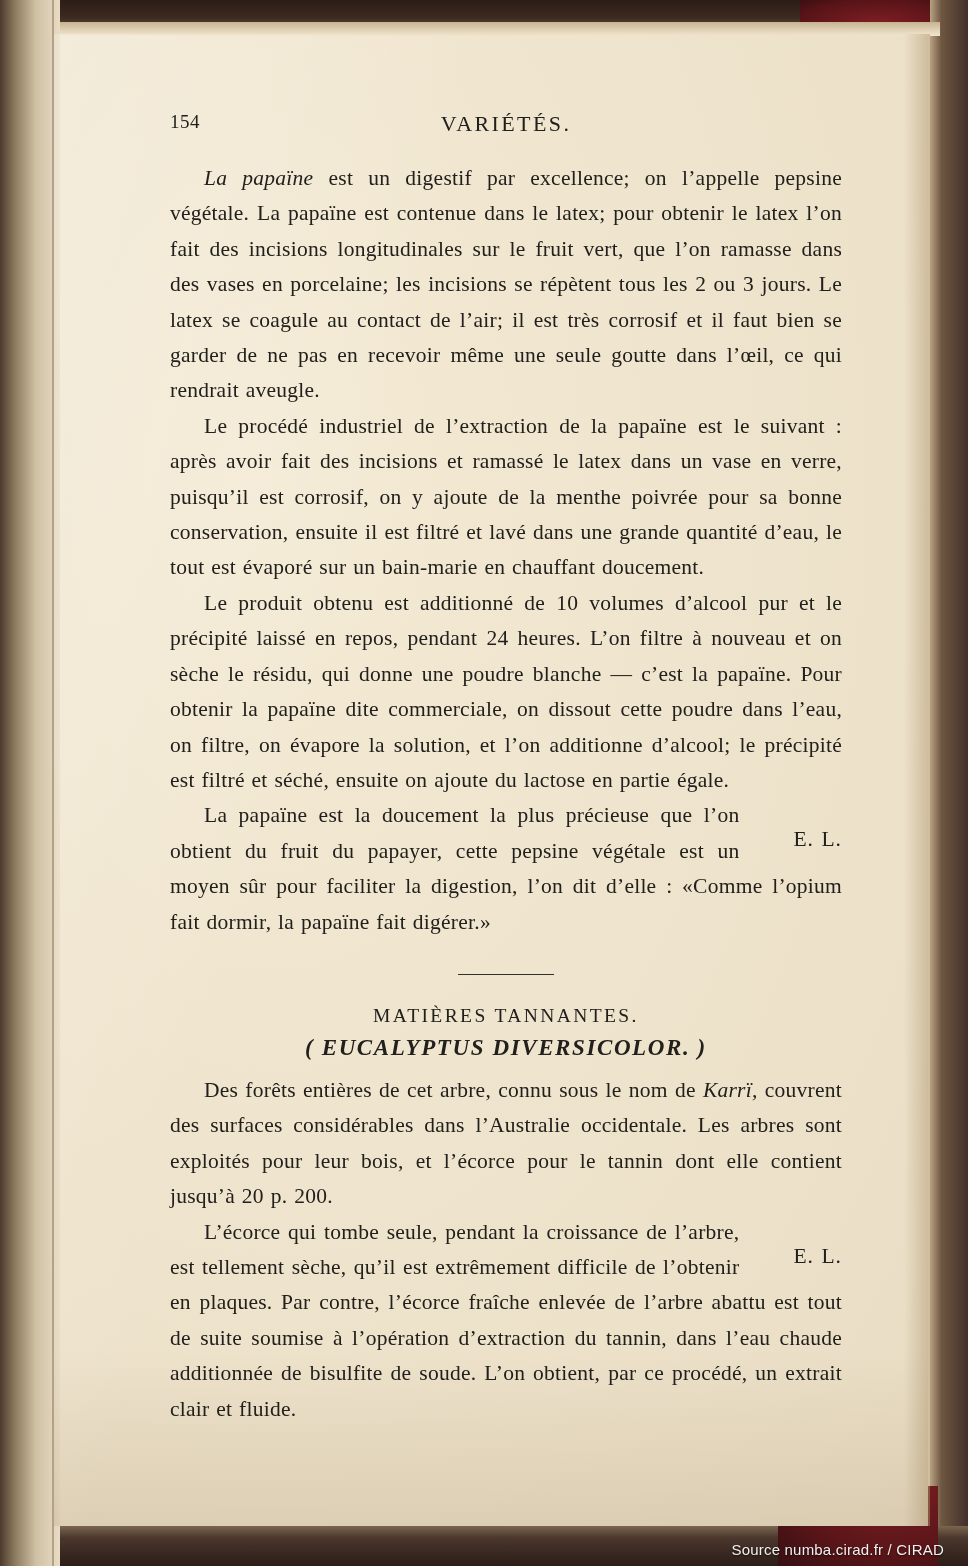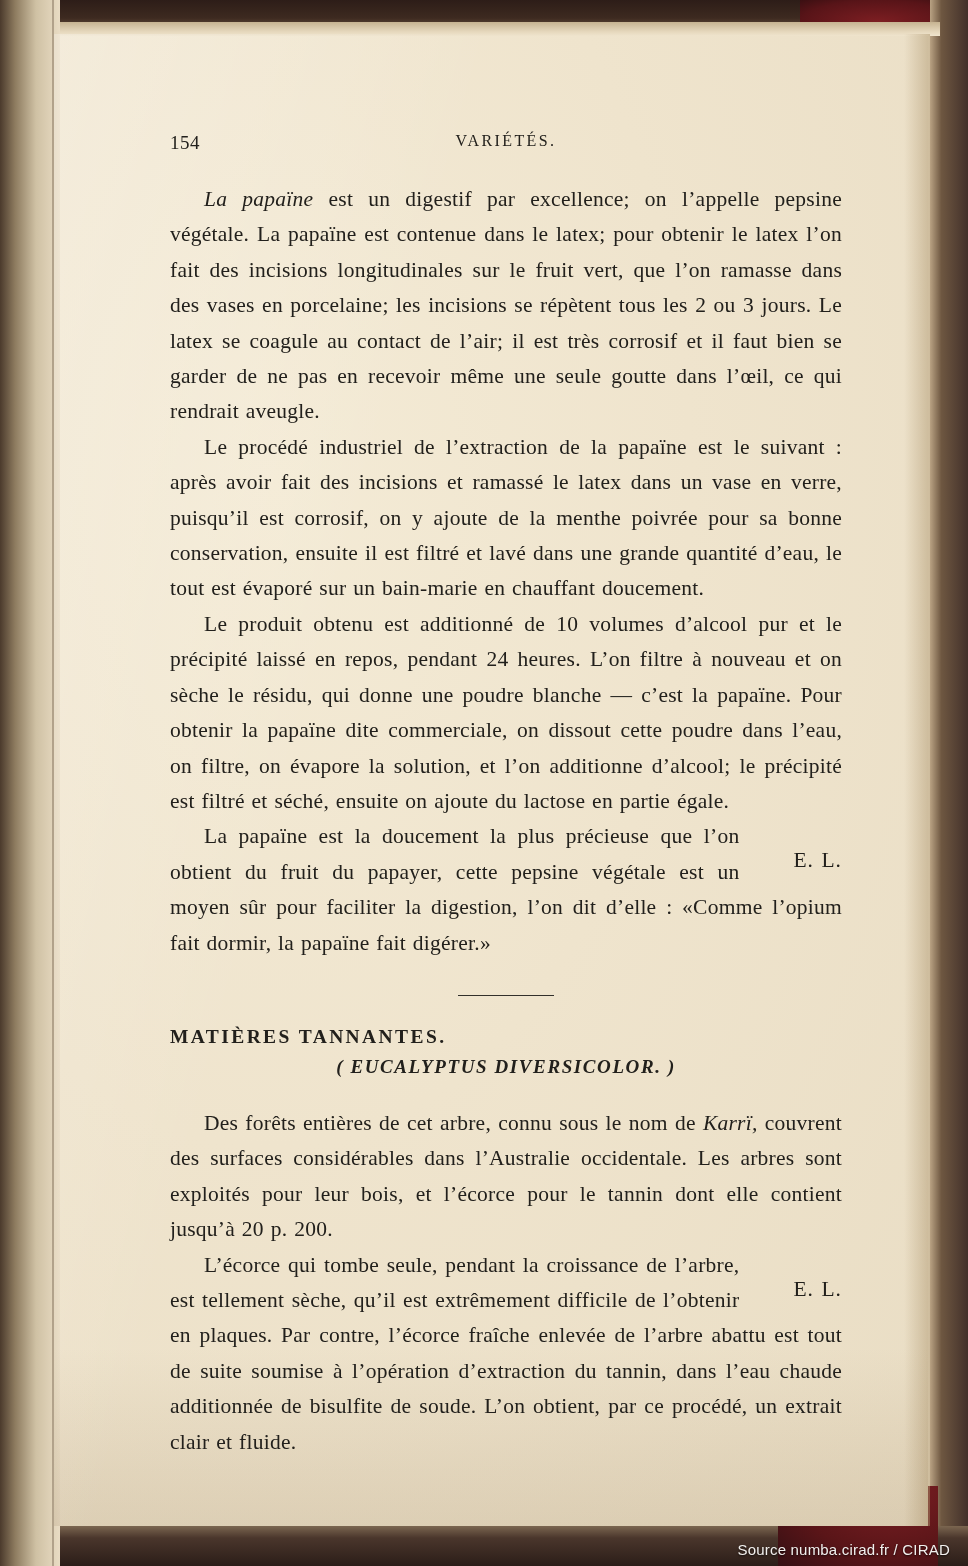--- a/index.html
+++ b/index.html
@@ -88,42 +88,42 @@
     right: 38px; top: 34px;
     width: 26px; height: 1492px;
     background: linear-gradient(90deg, rgba(200,180,140,0) 0%, rgba(172,148,108,0.5) 100%);
     pointer-events: none;
   }
 
   
   .content {
     position: absolute;
     left: 170px;
-    top: 128px;
+    top: 107px;
     width: 672px;
     color: #22201c;
   }
 
   .running-head {
     position: relative;
     height: 30px;
     font-size: 17.5px;
     letter-spacing: 1.2px;
   }
   .folio {
     position: absolute;
     left: 0; top: 4px;
     font-size: 19px;
     letter-spacing: 0.5px;
   }
   .head-title {
     position: absolute;
     left: 0; right: 0; top: 4px;
     text-align: center;
-    font-size: 16px;
+    font-size: 22px;
     letter-spacing: 2.4px;
   }
 
   p.para {
     margin: 0;
     text-align: justify;
     text-align-last: left;
     font-size: 21.5px;
     line-height: 35.4px;
     text-indent: 34px;
@@ -141,39 +141,39 @@
   }
 
   .rule {
     width: 96px;
     height: 0;
     border-top: 1.6px solid #32302b;
     margin: 34px auto 30px auto;
   }
 
   .sec-title {
-    text-align: left;
+    text-align: center;
     font-size: 19.5px;
     letter-spacing: 2.4px;
-    font-weight: 700;
+    font-weight: 400;
     margin-bottom: 8px;
   }
   .sec-subtitle {
     text-align: center;
-    font-size: 19px;
+    font-size: 23px;
     letter-spacing: 1.6px;
     font-style: italic;
     font-weight: 700;
-    margin-bottom: 28px;
+    margin-bottom: 12px;
   }
 
   
   .source {
     position: absolute;
-    right: 18px;
+    right: 24px;
     bottom: 8px;
     font-family: "Liberation Sans", sans-serif;
     font-size: 15px;
     color: #f2f0ee;
     letter-spacing: 0.2px;
     text-shadow: 0 1px 2px rgba(0,0,0,0.7);
   }
 </style>
 </head>
 <body>

